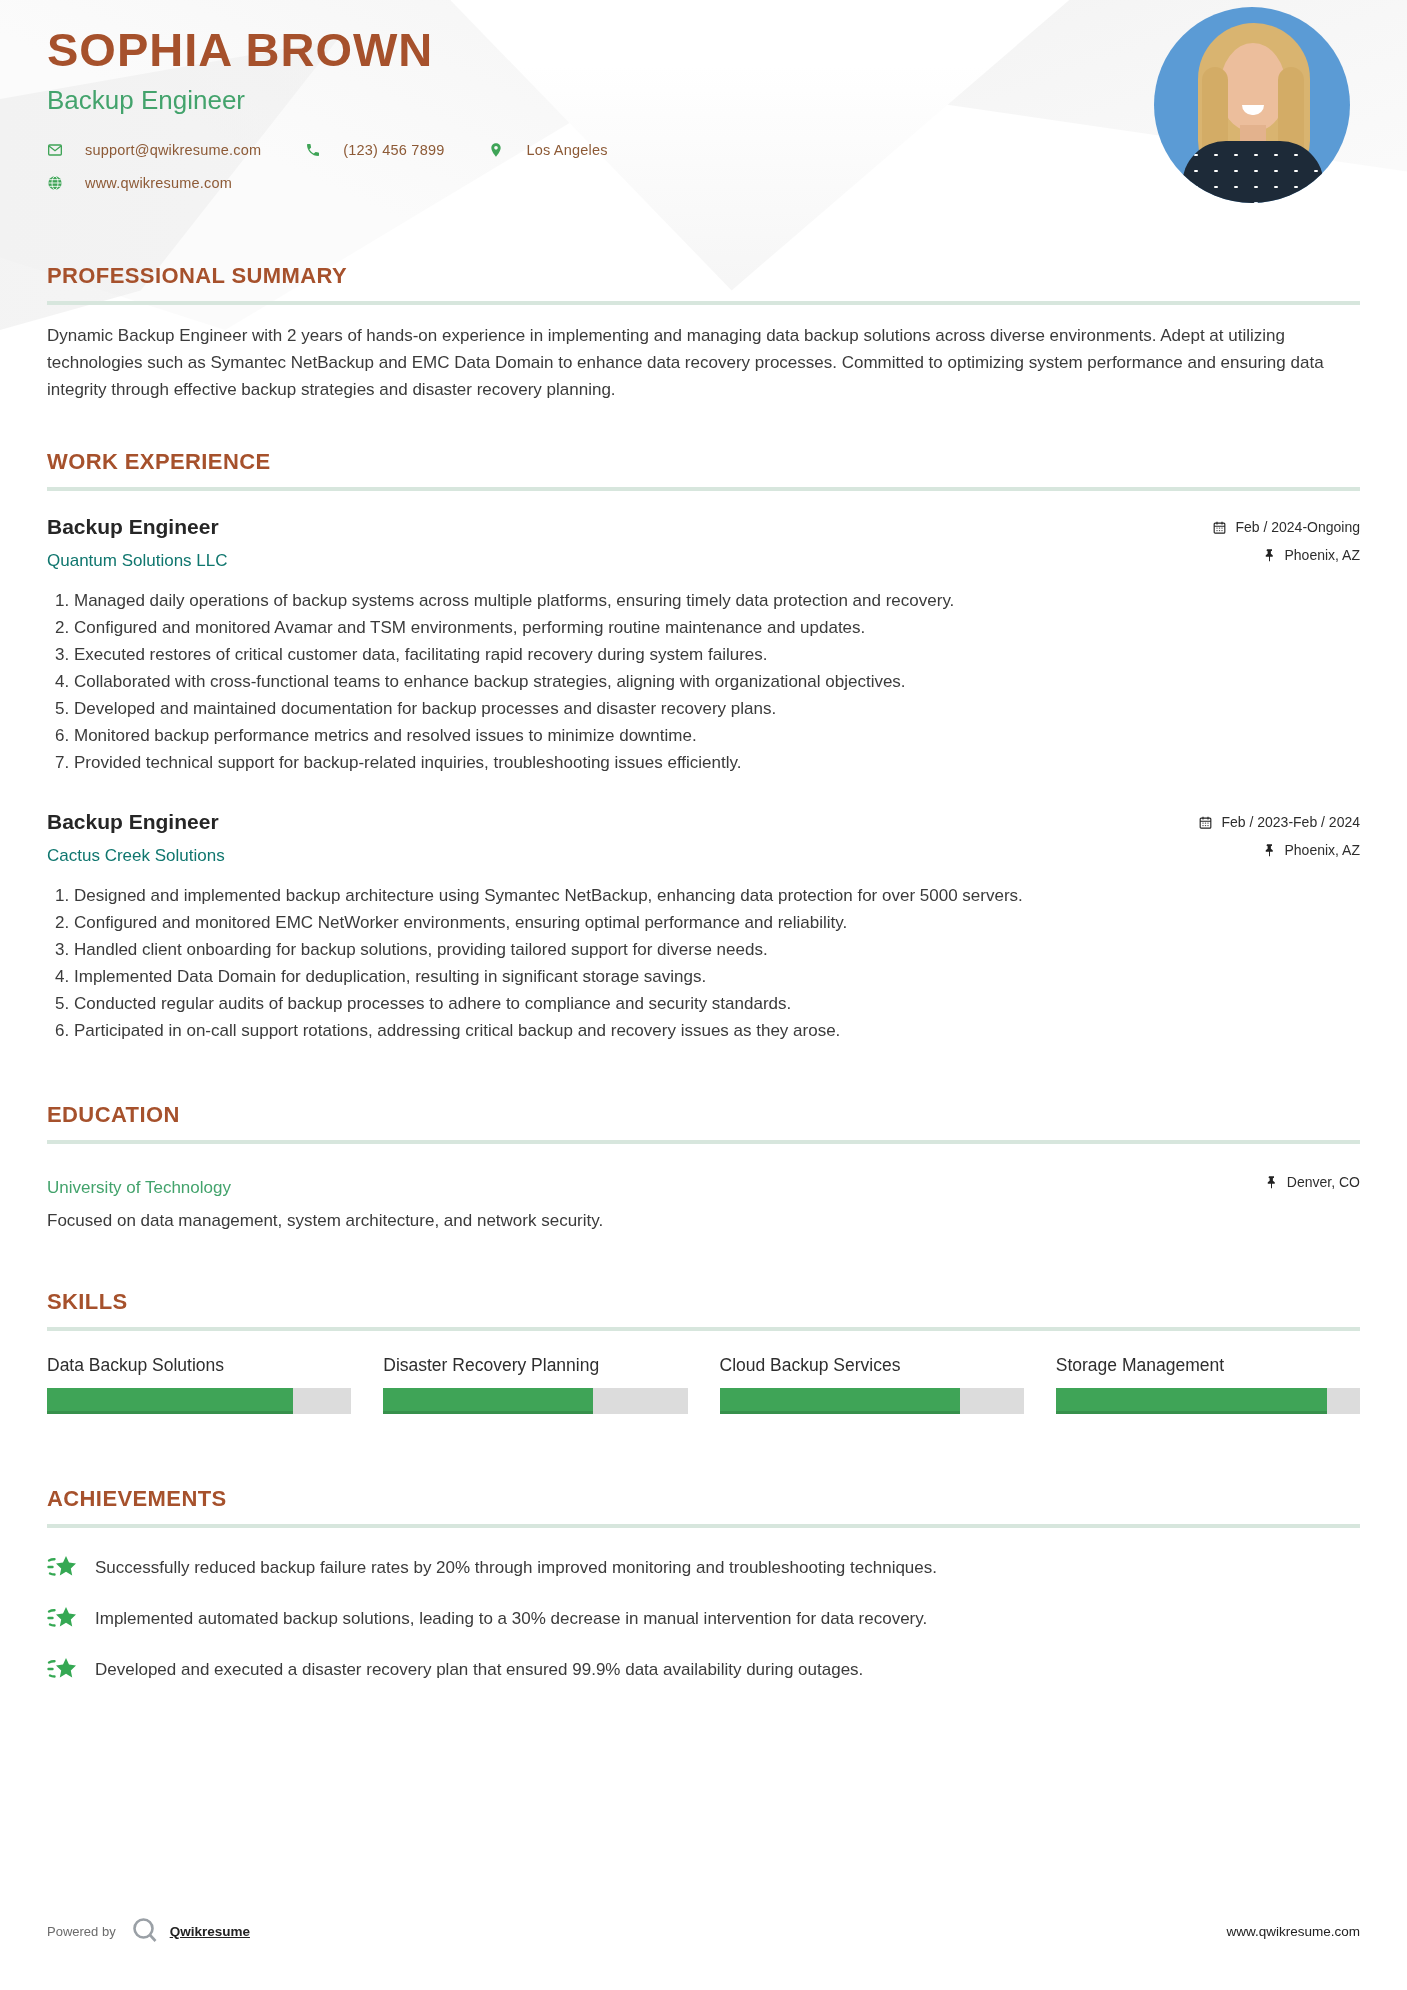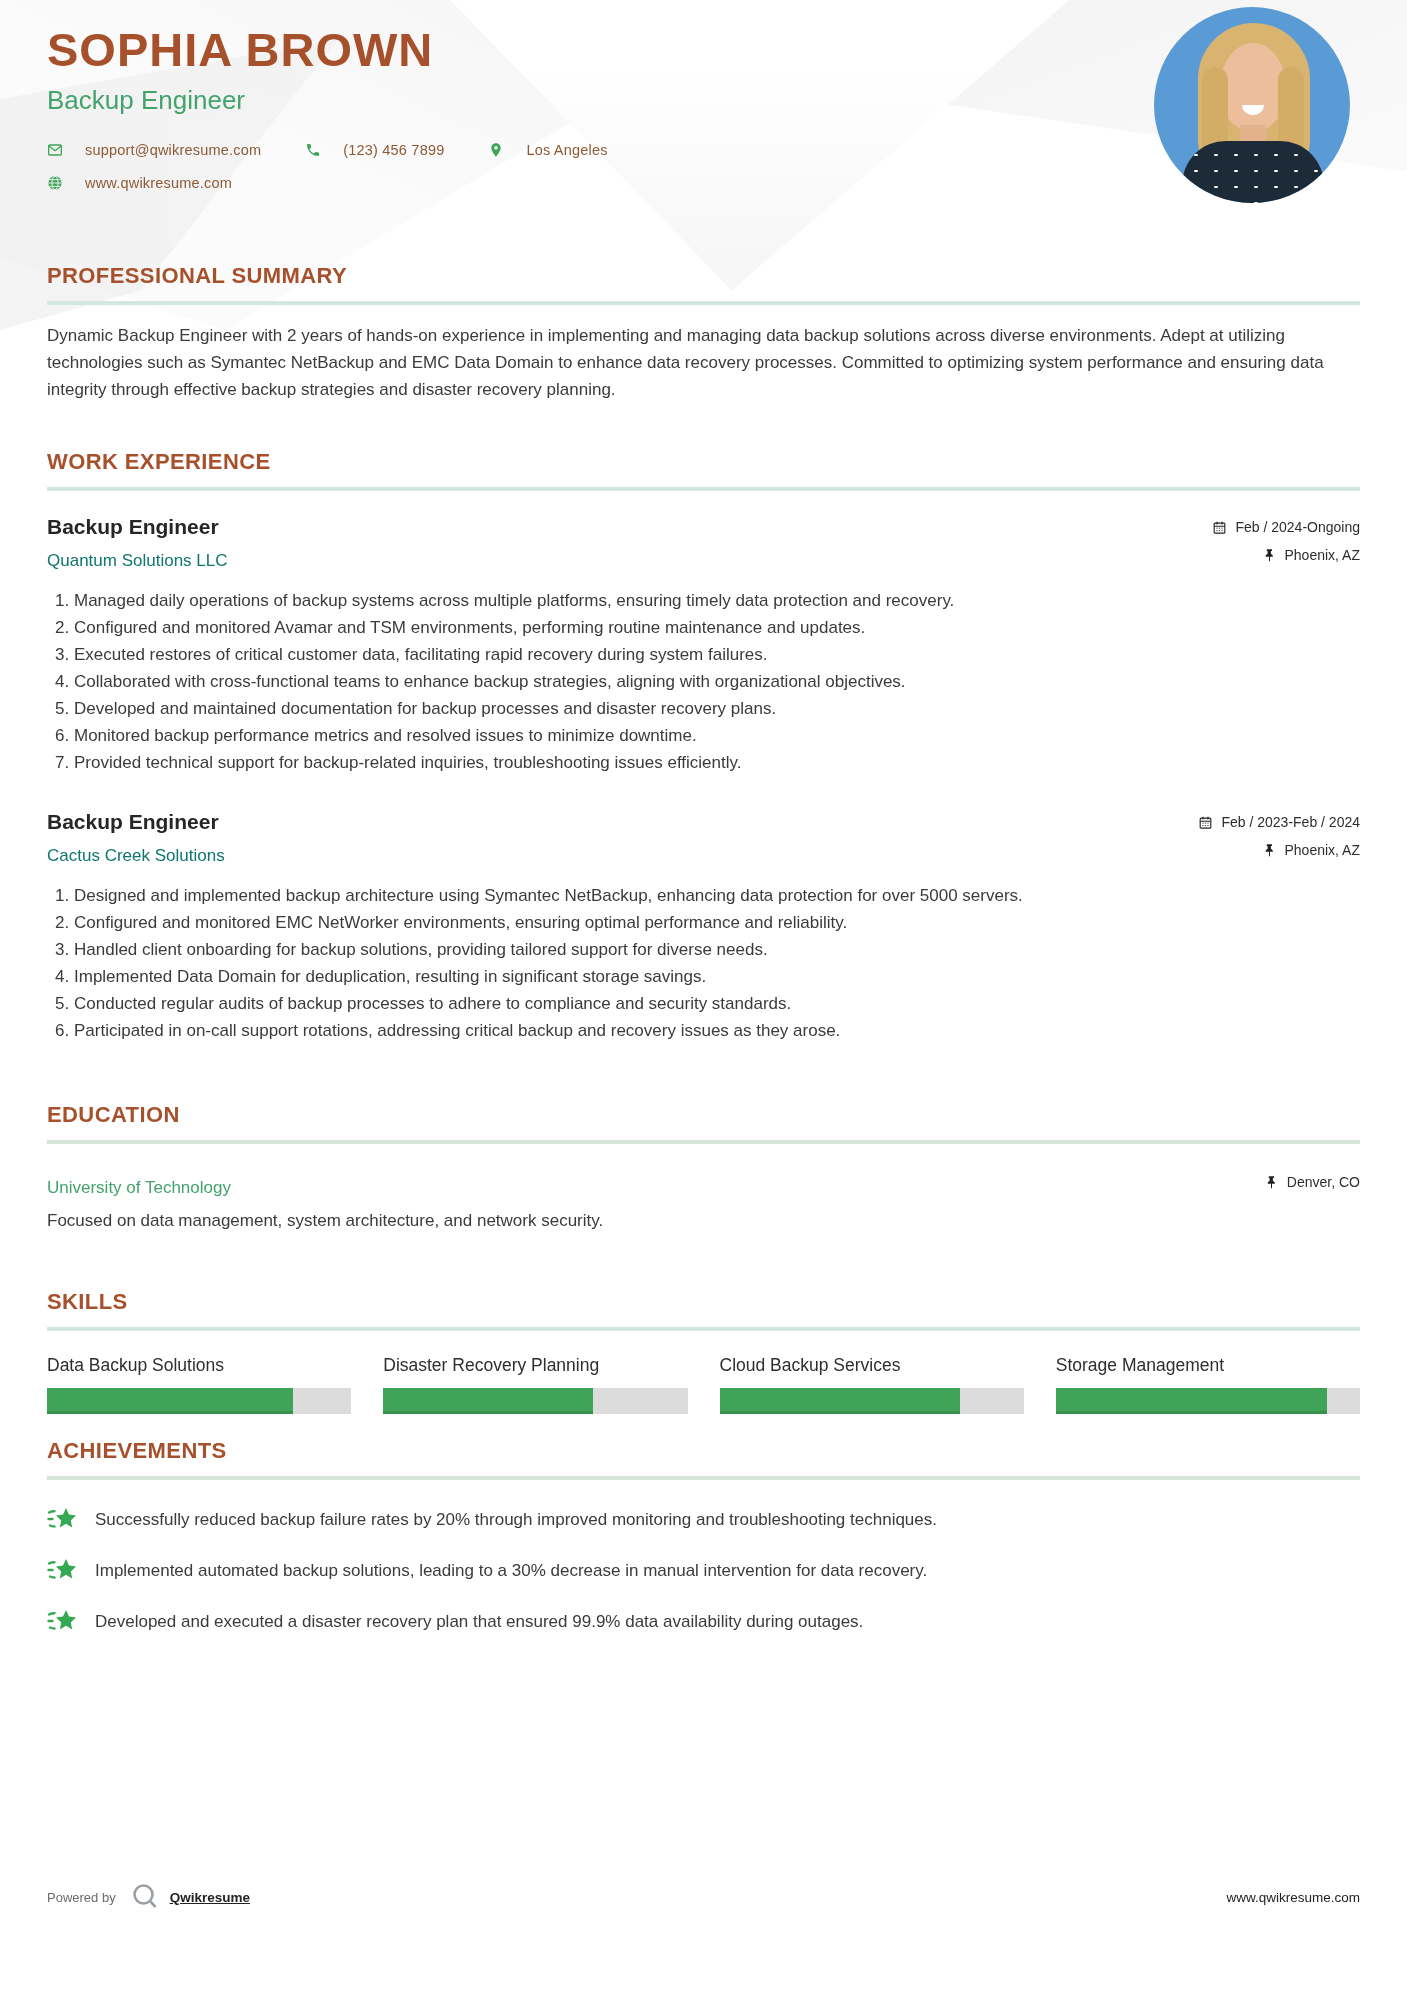--- a/index.html
+++ b/index.html
@@ -67,28 +67,28 @@
   .edu-school { font-size: 17px; color: #43A36C; margin-top: 12px; }
   .edu-desc { font-size: 17px; color: #3b3b3b; margin-top: 13px; }
   .edu-block { margin-top: 22px; }
 
   .skills-section { margin-top: 58px; }
   .skills-grid { display: grid; grid-template-columns: repeat(4, 1fr); column-gap: 32px; margin-top: 24px; }
   .skill-label { font-size: 17.5px; color: #2e2e2e; }
   .skill-track { margin-top: 12px; height: 26px; background: #DCDCDC; }
   .skill-fill { height: 100%; background: #3FA457; box-shadow: inset 0 -3px 0 rgba(0,0,0,.12); }
 
-  .achievements-section { margin-top: 24px; }
+  .achievements-section { margin-top: 72px; }
   .ach-list { margin-top: 26px; }
   .ach-row { display: flex; align-items: center; gap: 18px; margin-bottom: 23px; }
   .ach-icon { width: 30px; height: 28px; flex: 0 0 auto; }
   .ach-text { font-size: 17px; color: #3b3b3b; line-height: 24px; }
 
   
-  .footer { margin-top: auto; padding-bottom: 78px; display: flex; align-items: center; }
+  .footer { margin-top: auto; padding-bottom: 44px; display: flex; align-items: center; }
   .powered { font-size: 13px; color: #6b6b6b; }
   .qlogo { width: 30px; height: 30px; margin: 0 10px 0 14px; }
   .brand-link { font-size: 13.5px; color: #222; text-decoration: underline; cursor: pointer; font-weight: 700; }
   .footer-site { margin-left: auto; font-size: 13.5px; color: #222; }
 </style>
 </head>
 <body>
 
 <div class="header-bg">
   <div class="shape s1"></div>

